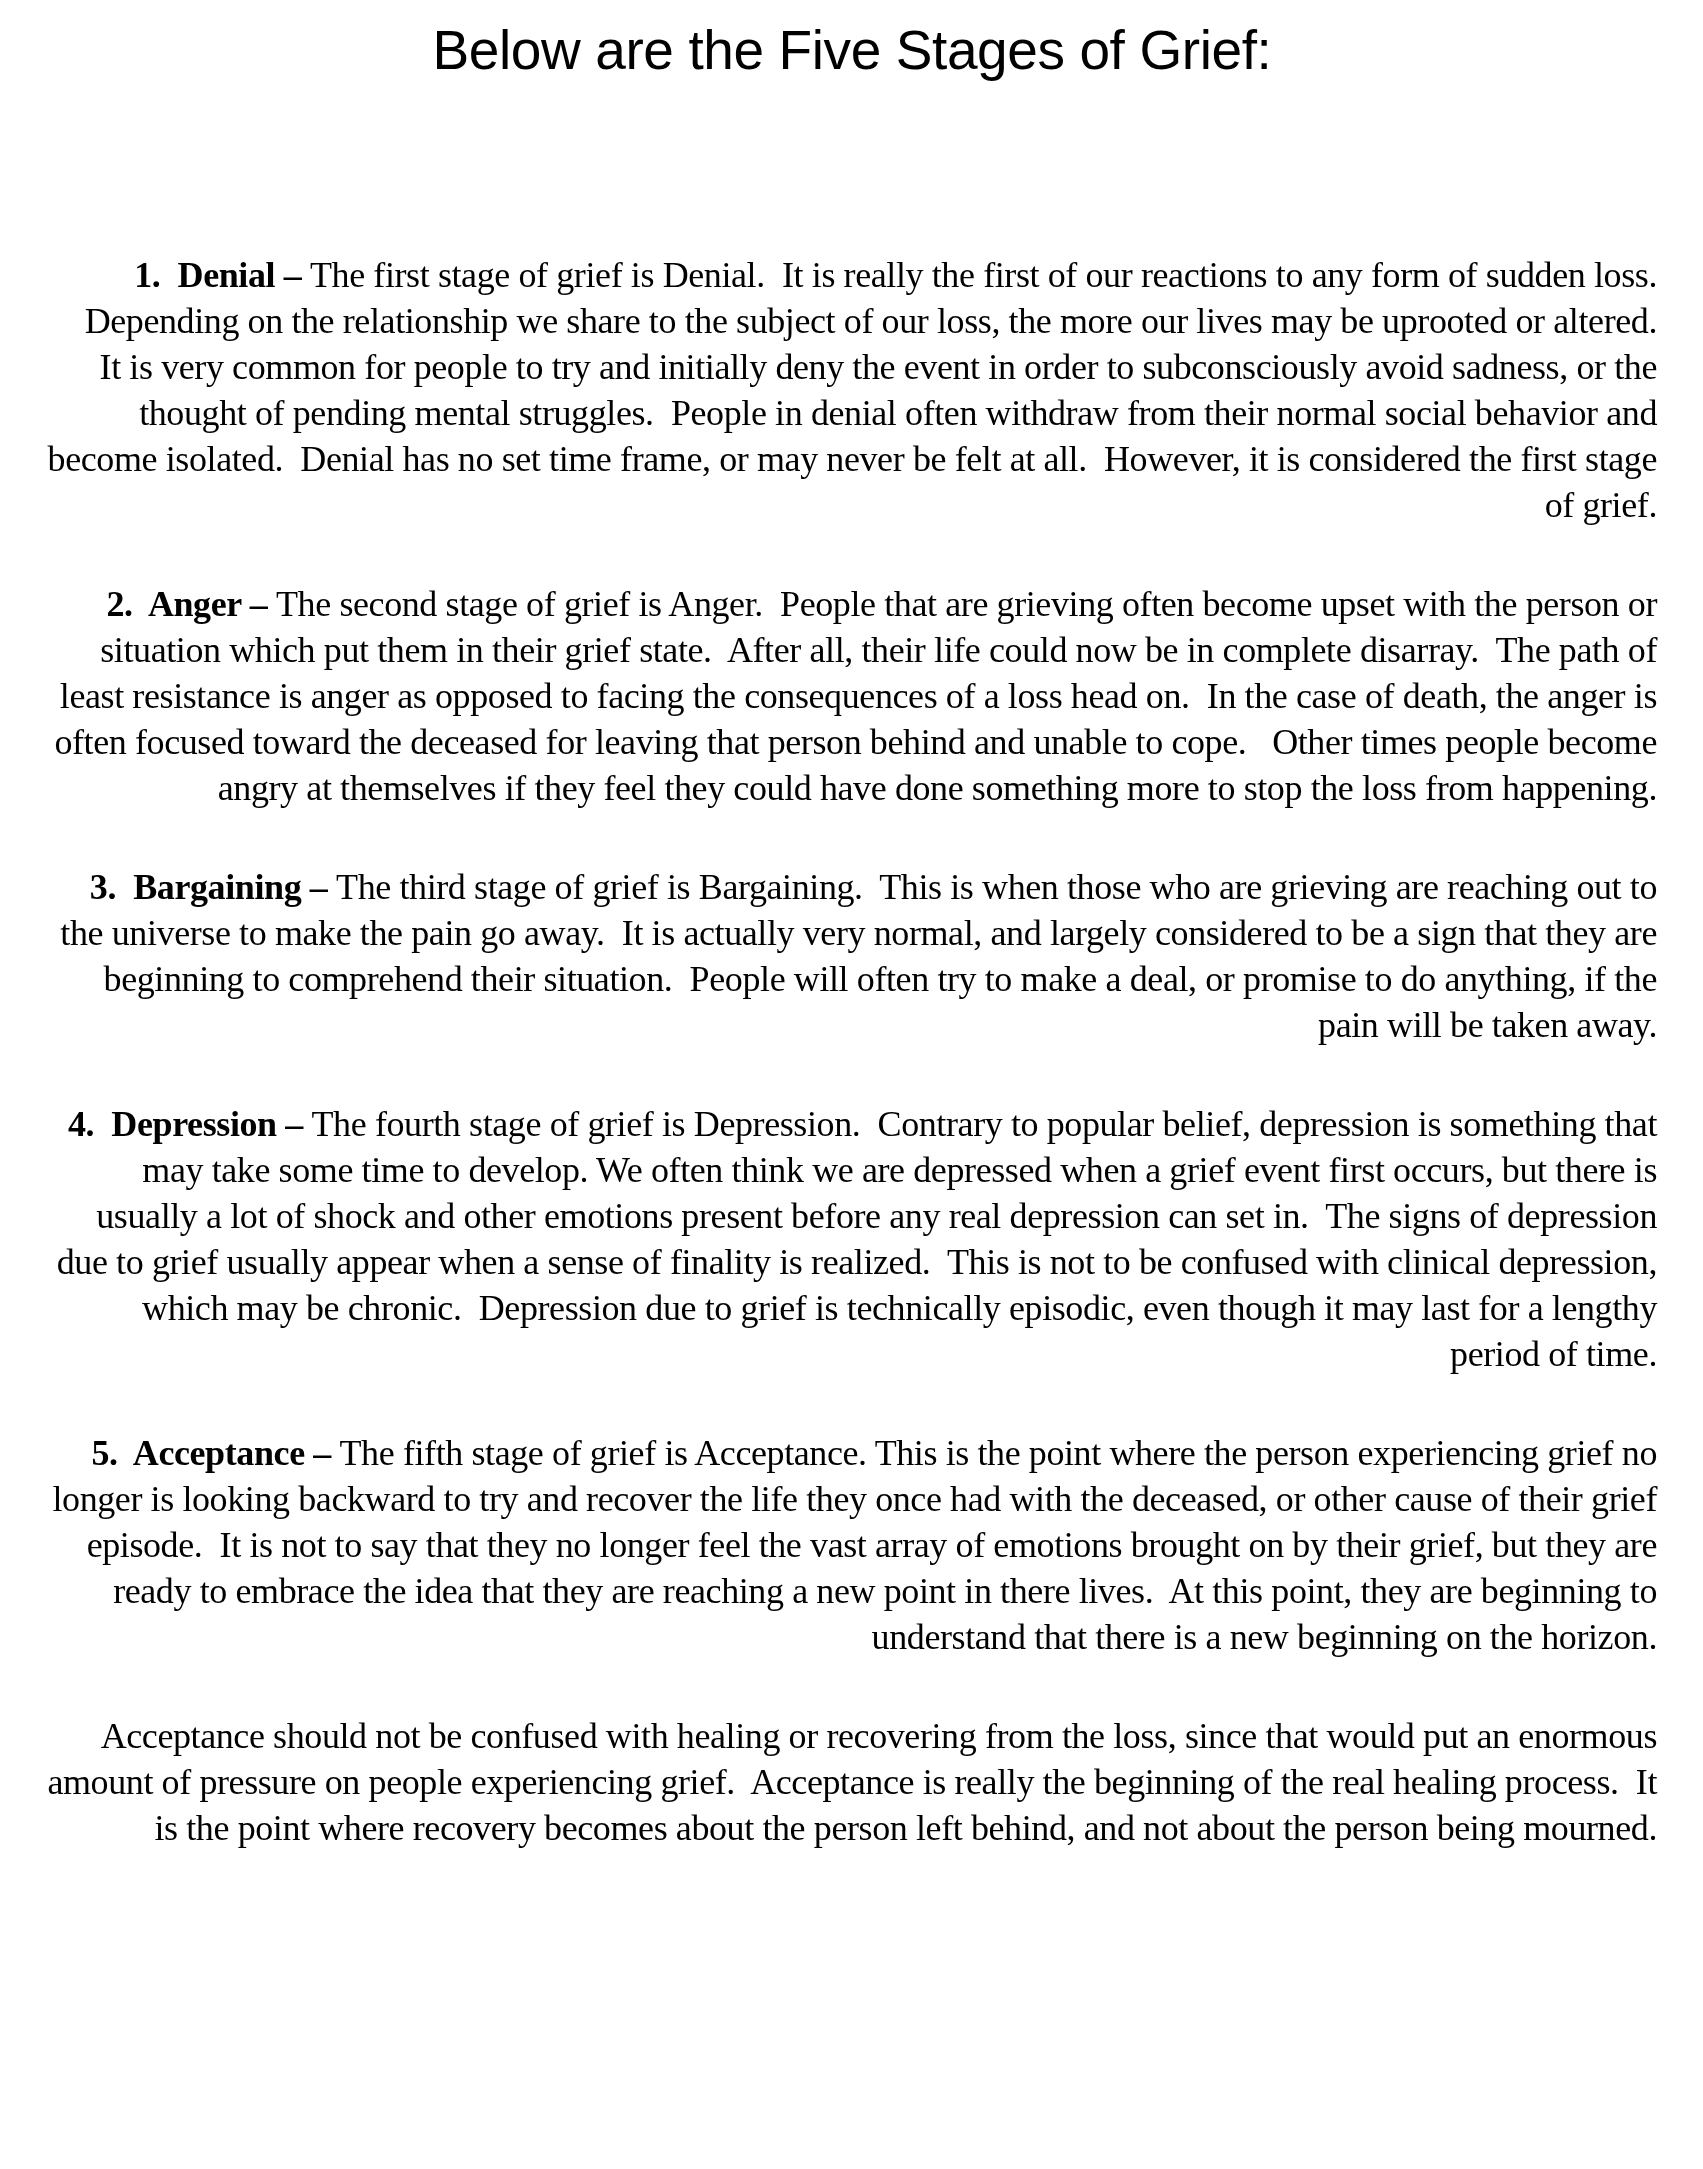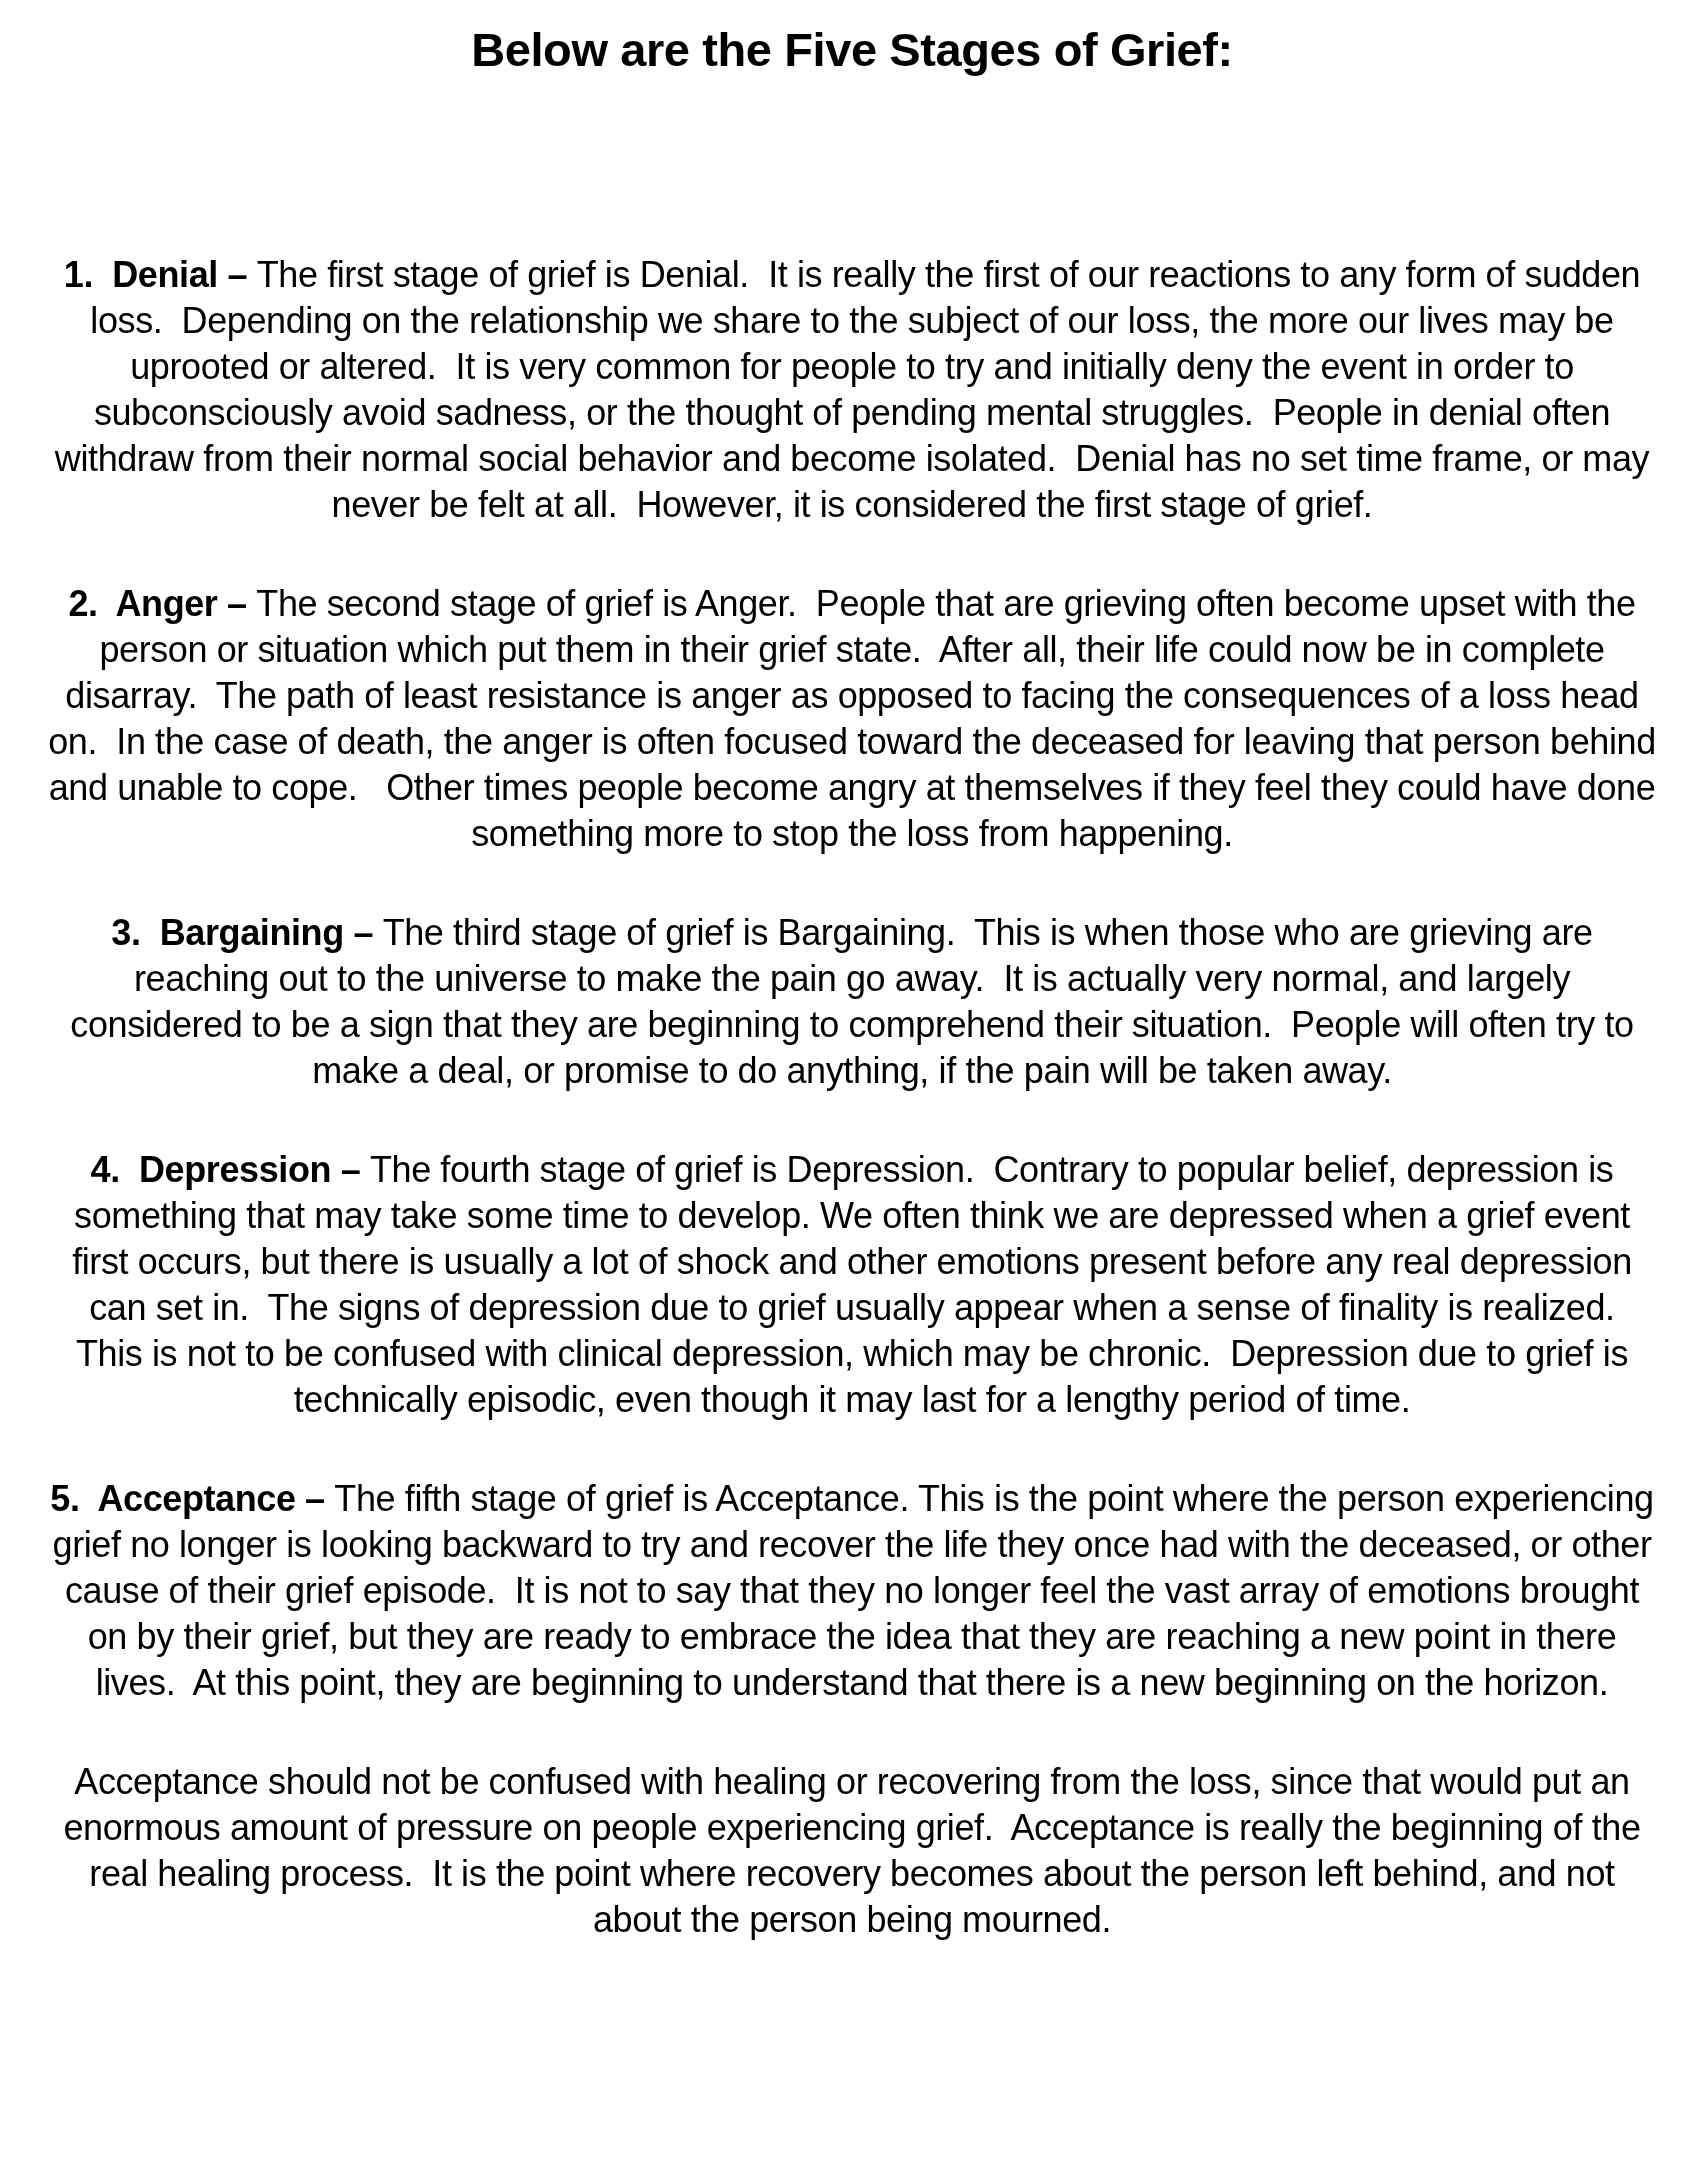--- a/index.html
+++ b/index.html
@@ -14,35 +14,36 @@
     font-family: "Liberation Sans", sans-serif;
     overflow: hidden;
   }
   .page {
     box-sizing: border-box;
     width: 1704px;
     height: 2170px;
     padding: 22px 47px 0 47px;
   }
   .doc-title {
-    font-size: 47px;
+    font-size: 55px;
     line-height: 56px;
-    font-weight: bold;
+    font-weight: normal;
     text-align: center;
     margin: 0 0 174px 0;
     letter-spacing: -0.4px;
     white-space: pre-wrap;
   }
   .para {
     font-size: 36px;
     line-height: 46px;
     letter-spacing: -0.4px;
     margin: 0 0 53px 0;
     white-space: pre-wrap;
-    text-align: center;
+    text-align: right;
+    font-family: Liberation Serif, serif;
   }
   .para:last-child {
     margin-bottom: 16px;
   }
   .lead {
     font-weight: bold;
   }
 </style>
 </head>
 <body>

